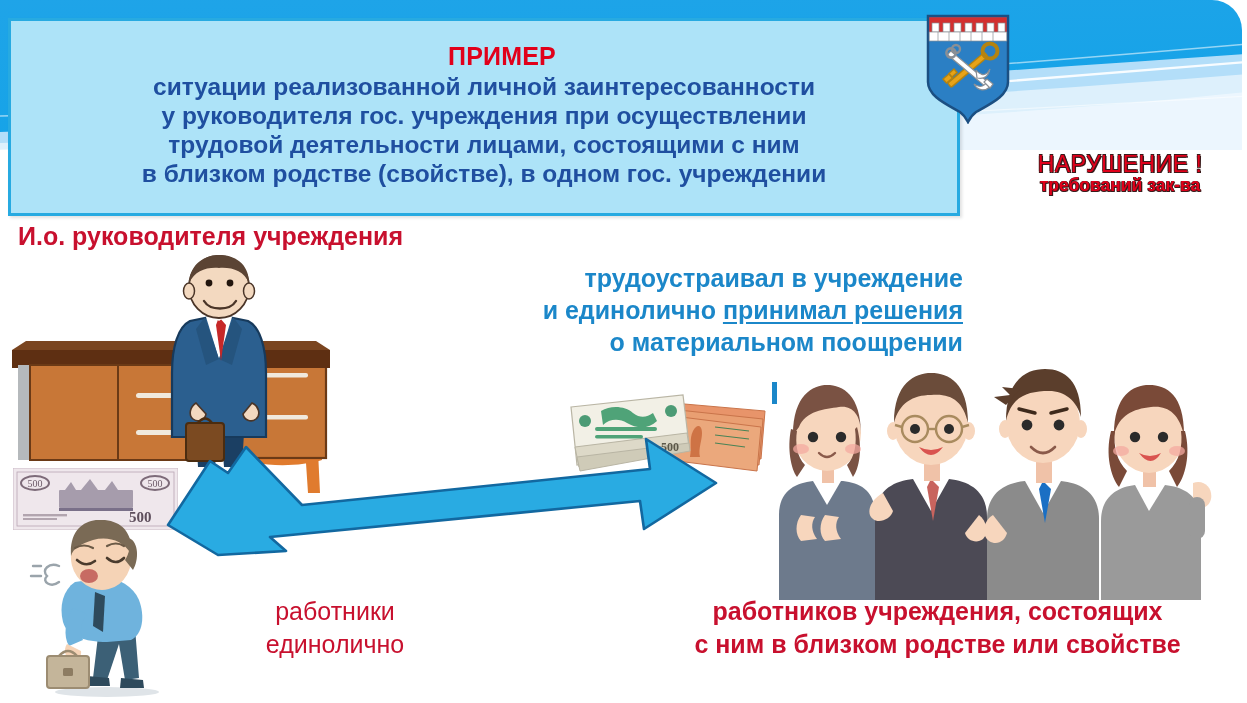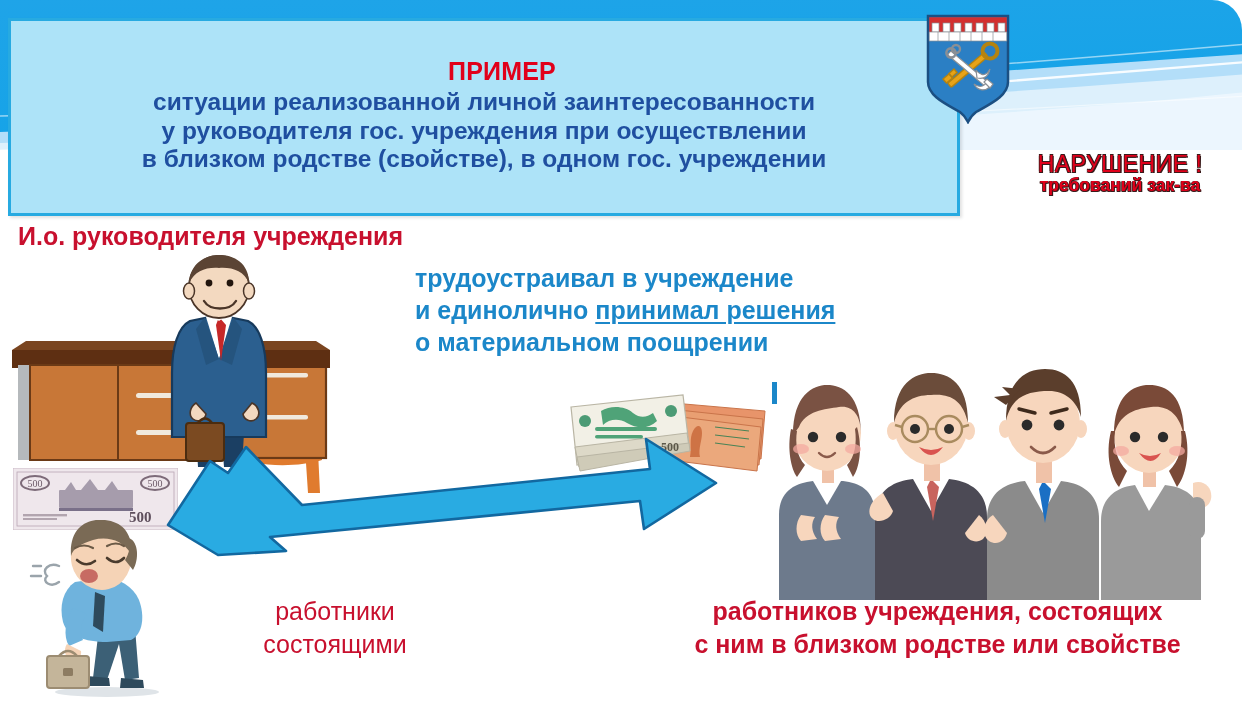--- a/index.html
+++ b/index.html
@@ -67,21 +67,21 @@
 
   
   .lead-red{
     position:absolute;left:18px;top:223px;z-index:7;
     color:#c8102e;font-weight:bold;font-size:25px;line-height:1.05;
     white-space:nowrap;
   }
 
   
   .mid-blue{
-    position:absolute;left:415px;top:262px;width:530px;text-align:left;z-index:7;
+    position:absolute;left:433px;top:262px;width:530px;text-align:right;z-index:7;
     color:#1b87c9;font-weight:bold;font-size:25px;line-height:1.28;
   }
   .mid-blue .u{text-decoration:underline;text-underline-offset:3px;}
   .tick{
     position:absolute;left:772px;top:382px;width:5px;height:22px;
     background:#1b87c9;z-index:7;
   }
 
   
   .cap-left{
@@ -128,20 +128,21 @@
         <path d="M0,150 C260,146 700,128 1247,96" fill="none" stroke="#ffffff" stroke-width="1.2" opacity=".5"></path>
       </g>
     </svg>
   </div>
 
   <div class="header-box">
     <div class="header-inner">
       <div class="hdr-title">ПРИМЕР</div>
       <div class="hdr-line">ситуации реализованной личной заинтересованности</div>
       <div class="hdr-line">у руководителя гос. учреждения при осуществлении</div>
+      <div class="hdr-line">трудовой деятельности лицами, состоящими с ним</div>
       <div class="hdr-line">в близком родстве (свойстве), в одном гос. учреждении</div>
     </div>
   </div>
 
   <div class="emblem">
     <svg viewBox="0 0 88 112" width="88" height="112">
 
       <path d="M4,4 H84 V70 C84,84 66,92 52,100 C48,103 46,106 44,110
                C42,106 40,103 36,100 C22,92 4,84 4,70 Z" fill="#2b7fc4" stroke="#1b4f82" stroke-width="2.5"></path>
 
@@ -426,21 +427,21 @@
       <g fill="none" stroke="#9aa4ab" stroke-width="2.4" stroke-linecap="round">
         <path d="M44,46 c-10,-4 -18,4 -12,10 c-6,6 4,12 12,6"></path>
         <line x1="26" y1="46" x2="18" y2="46"></line>
         <line x1="26" y1="56" x2="16" y2="56"></line>
       </g>
     </svg>
   </div>
 
   <div class="cap-left">
     <div>работники</div>
-    <div>состоящими</div>
+    <div>единолично</div>
   </div>
 
   <div class="cap-right">
     <div>работников учреждения, состоящих</div>
     <div>с ним в близком родстве или свойстве</div>
   </div>
 
 </div>
 
 </body></html>

